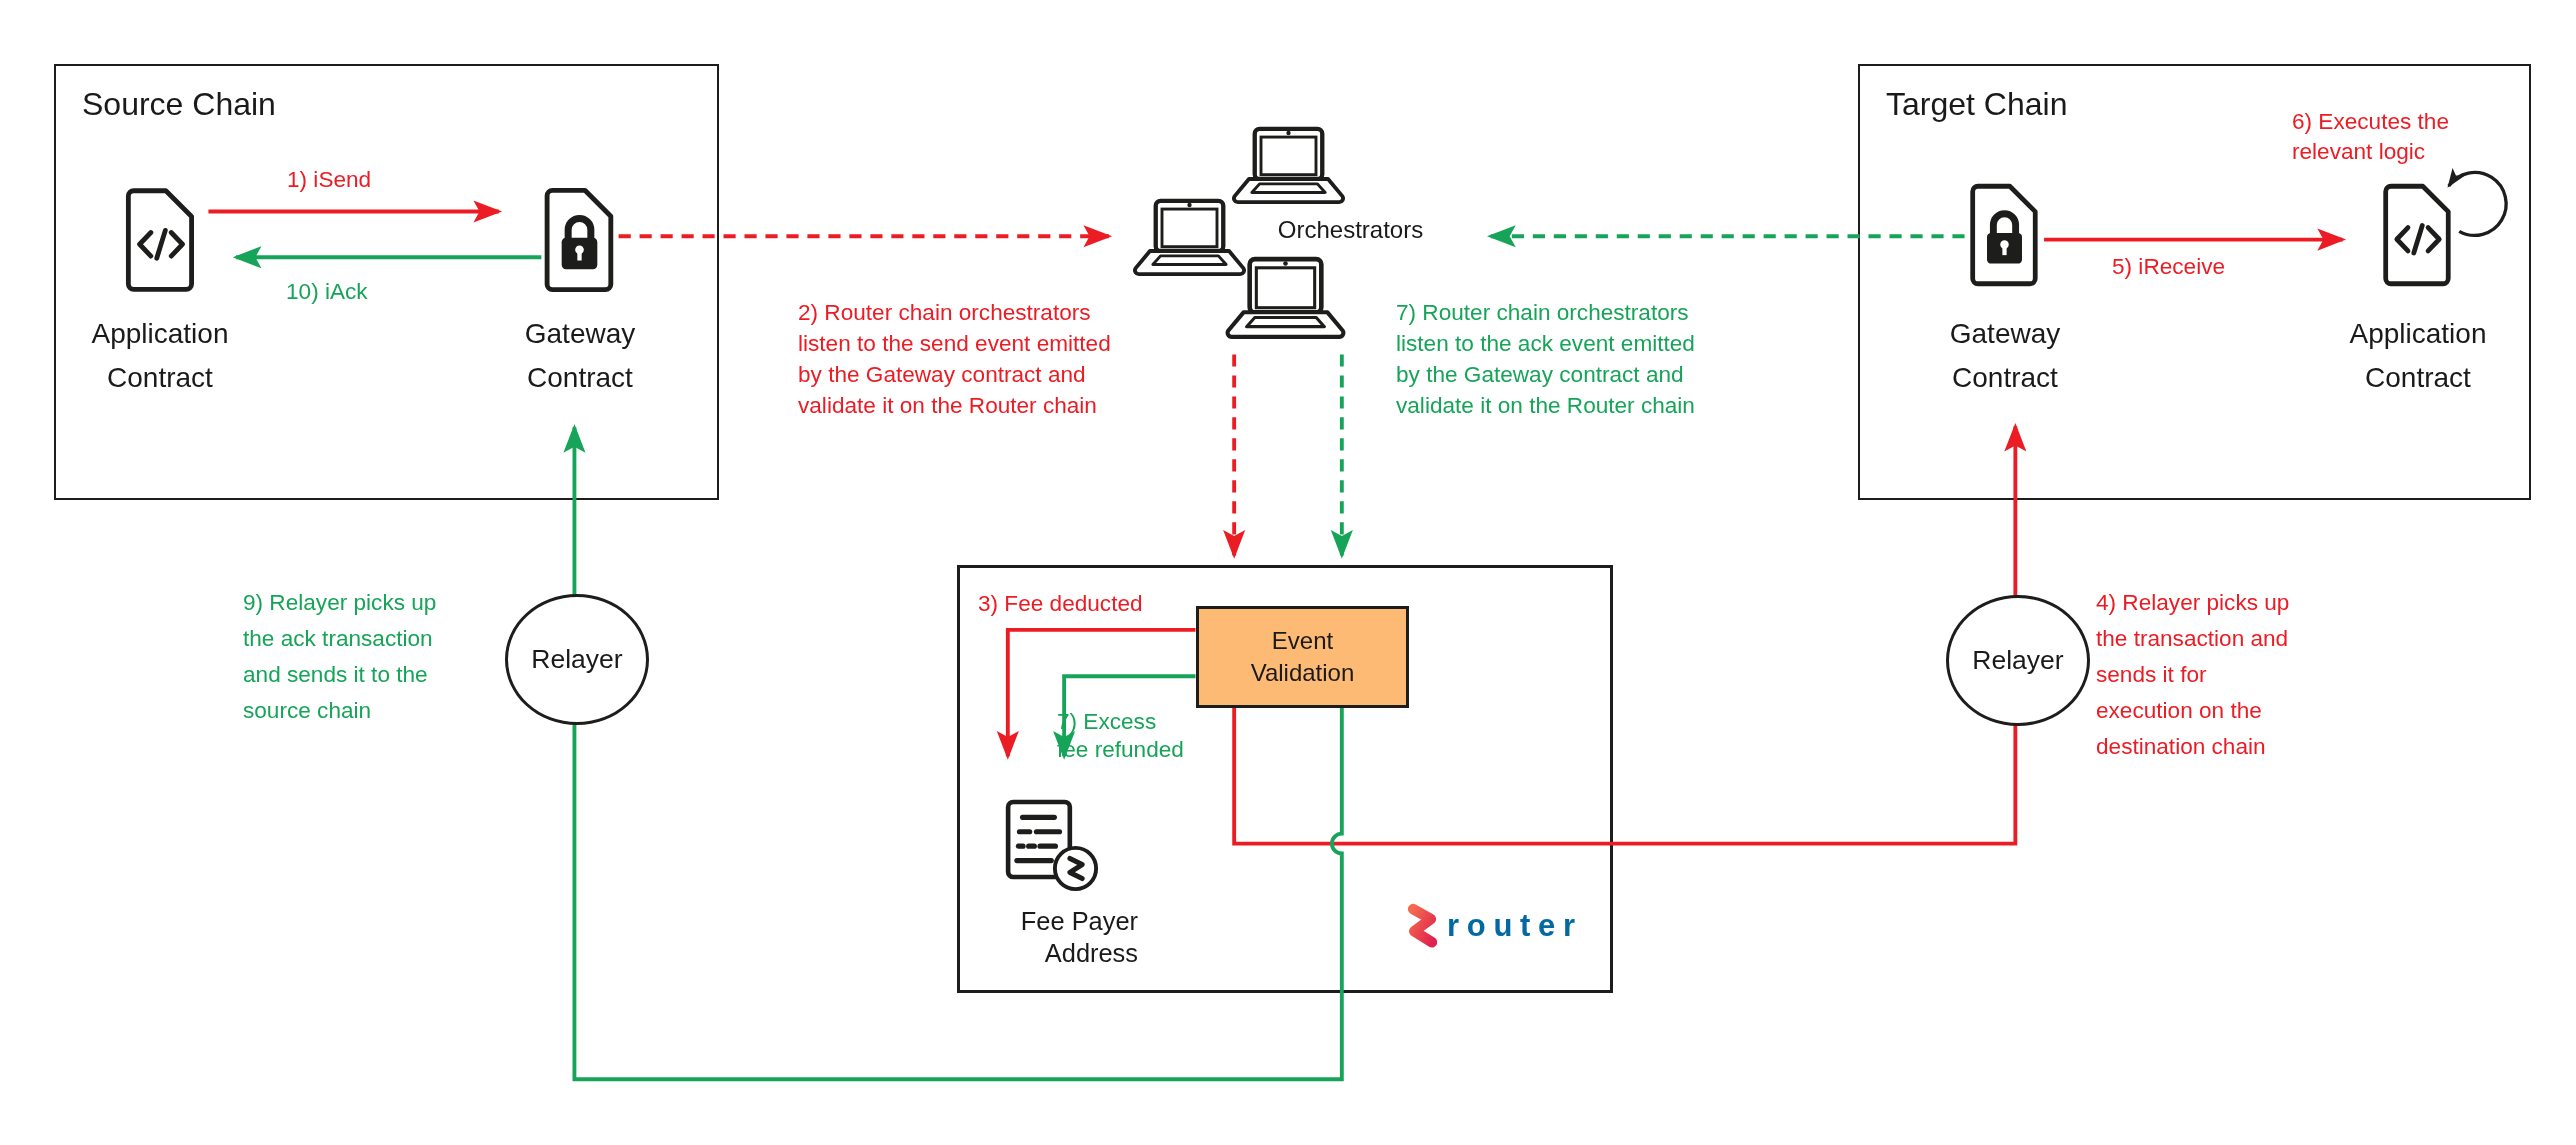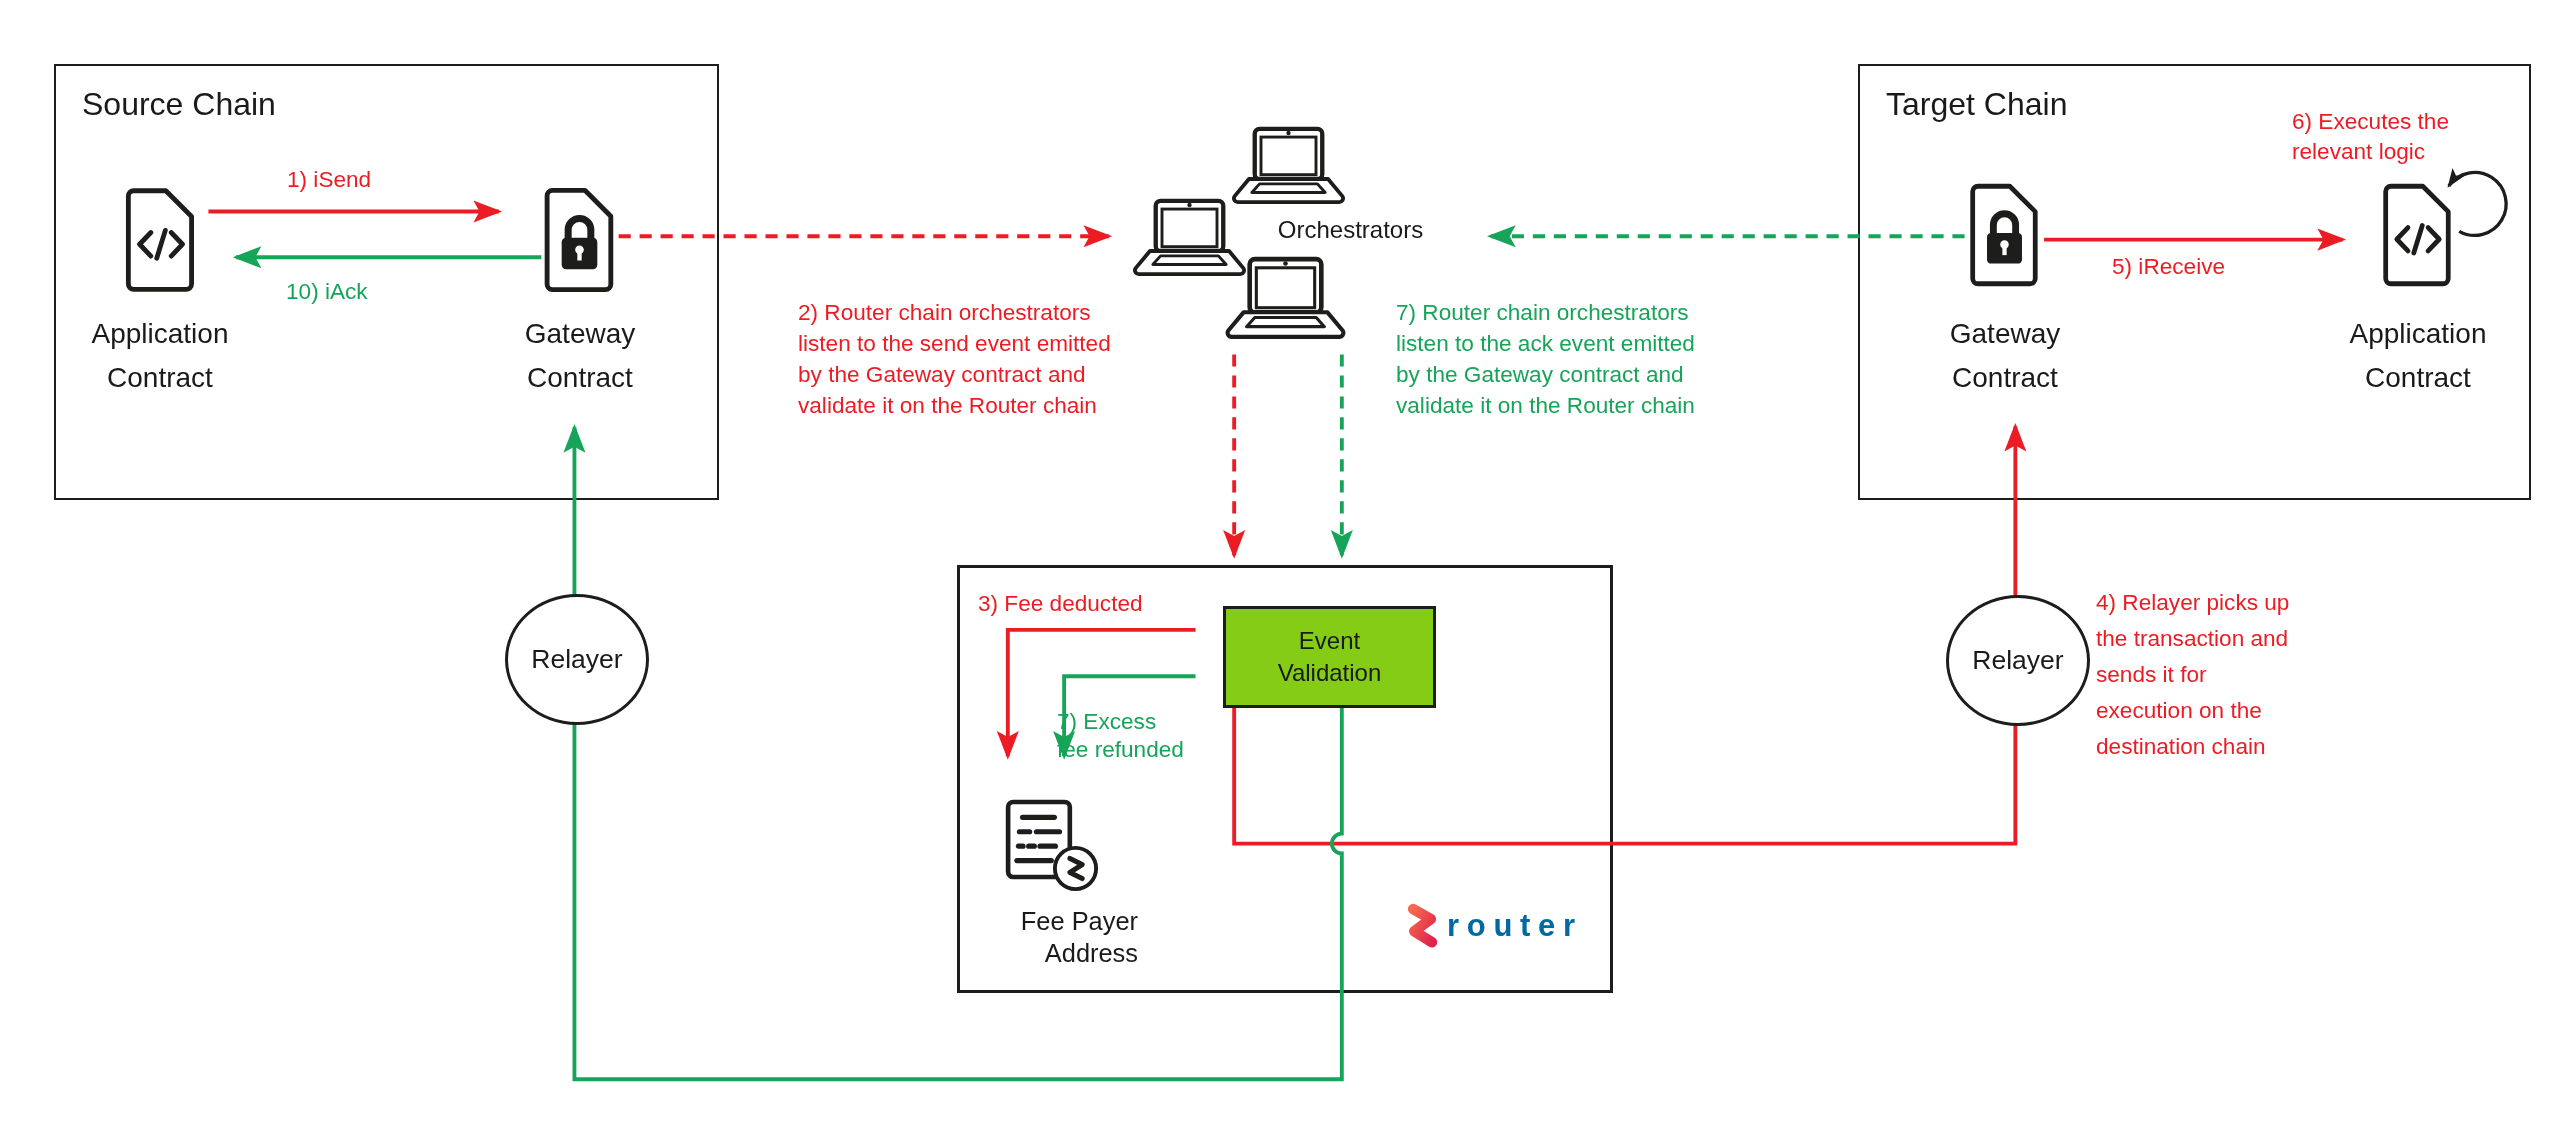--- a/index.html
+++ b/index.html
@@ -10,22 +10,22 @@
   .router-box{border:3.3px solid #1d1d1b;}
   .title{position:absolute;font-size:32px;color:#1a1a1a;white-space:nowrap;}
   .node-label{position:absolute;width:166px;text-align:center;font-size:28px;line-height:44px;white-space:pre-line;}
   .ann{position:absolute;text-align:left;font-size:22.6px;white-space:pre-line;}
   .red{color:#EC1C24;}
   .green{color:#16A458;}
   #connectors{position:absolute;left:0;top:0;width:2576px;height:1145px;}
   .icon{position:absolute;}
   .circle-node{position:absolute;border:3.3px solid #1d1d1b;border-radius:50%;background:#fff;
                display:flex;align-items:center;justify-content:center;font-size:26.5px;}
-  .ev-box{position:absolute;border:3.9px solid #1d1d1b;background:#84cc16;display:flex;align-items:center;
-          justify-content:center;text-align:center;font-size:24px;line-height:32px;white-space:pre-line;margin-left:27px;}
+  .ev-box{position:absolute;border:3.9px solid #1d1d1b;background:#fdba74;display:flex;align-items:center;
+          justify-content:center;text-align:center;font-size:24px;line-height:32px;white-space:pre-line;}
   .orch-label{position:absolute;width:221px;text-align:center;font-size:24px;}
   .fee-label{position:absolute;width:166px;text-align:center;font-size:25.4px;line-height:31.5px;white-space:pre-line;}
   .logo-word{position:absolute;font-size:31px;font-weight:700;letter-spacing:7.7px;color:#0369a1;}
 </style>
 </head>
 <body>
 
 <div id="stage">
 
   <svg width="0" height="0" style="position:absolute" aria-hidden="true">
@@ -185,20 +185,24 @@
   <div class="ann green" style="left:1396px;top:297px;width:387px;line-height:31px;">7) Router chain orchestrators
 listen to the ack event emitted
 by the Gateway contract and
 validate it on the Router chain</div>
   <div class="ann red" style="left:2112px;top:254px;width:171px;">5) iReceive</div>
   <div class="ann red" style="left:2292px;top:107px;width:226px;line-height:30px;">6) Executes the
 relevant logic</div>
   <div class="ann red" style="left:978px;top:591px;width:182px;">3) Fee deducted</div>
   <div class="ann green" style="left:1057px;top:708px;width:171px;line-height:28px;">7) Excess
 fee refunded</div>
+  <div class="ann green" style="left:243px;top:585px;width:251px;line-height:36px;">9) Relayer picks up
+the ack transaction
+and sends it to the
+source chain</div>
   <div class="ann red" style="left:2096px;top:585px;width:251px;line-height:36px;">4) Relayer picks up
 the transaction and
 sends it for
 execution on the
 destination chain</div>
 
 </div>
 
 
 </body></html>

